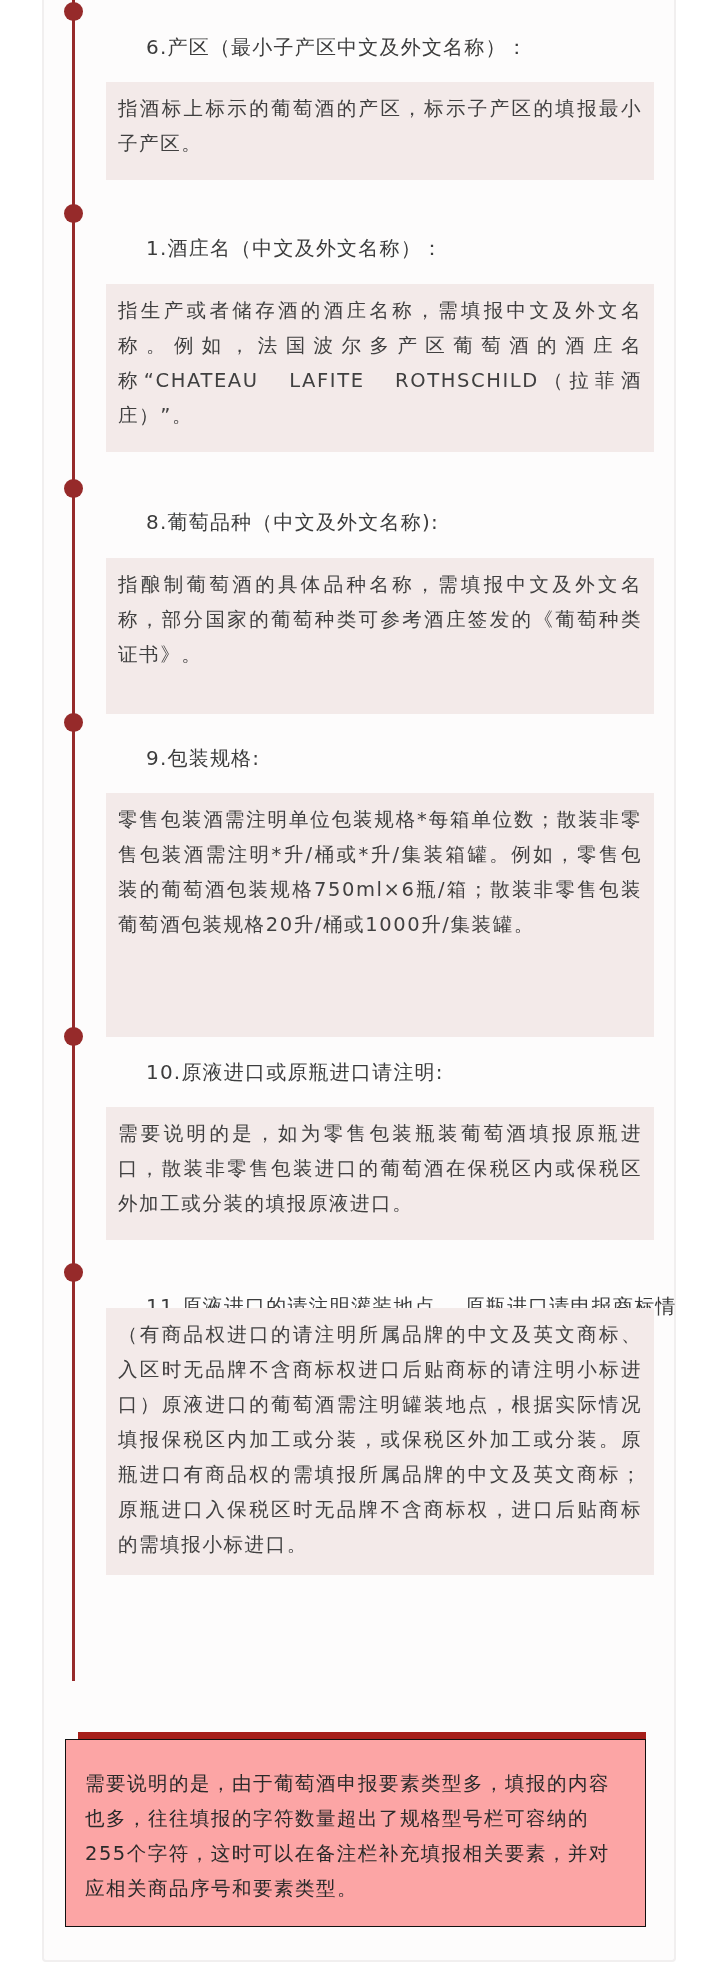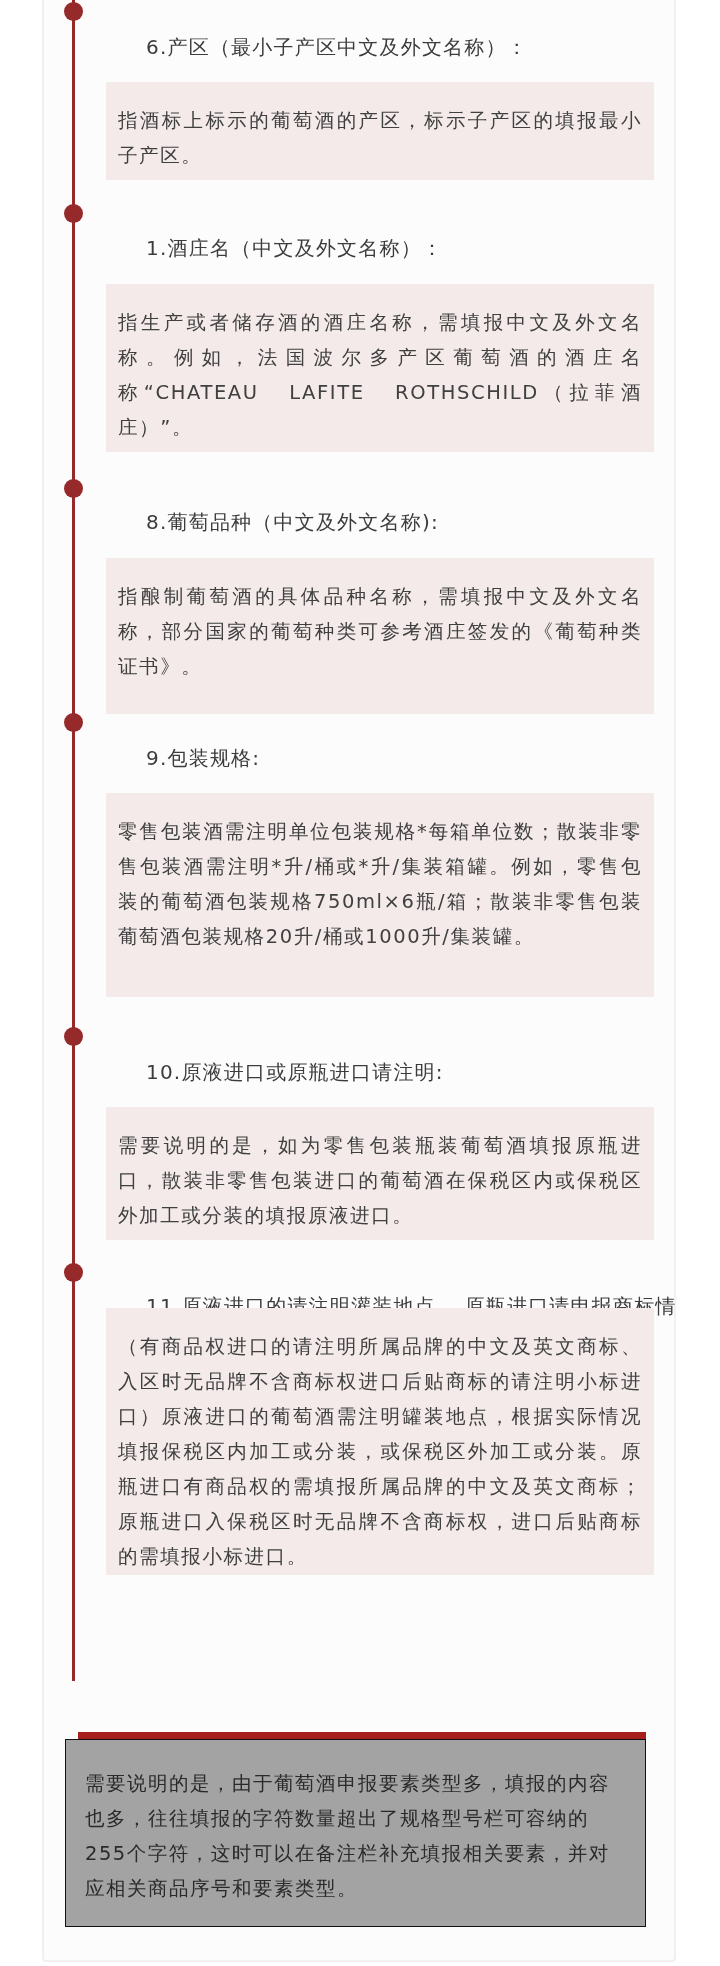--- a/index.html
+++ b/index.html
@@ -6,26 +6,26 @@
   body { width: 720px; height: 1966px; position: relative; overflow: hidden;
          font-family: "DejaVu Sans", "Liberation Sans", sans-serif; }
   .card { position: absolute; left: 42px; top: -4px; width: 634px; height: 1966px;
           background: #fdfcfc; border-left: 2px solid #f1efef; border-right: 2px solid #f1efef;
           border-bottom: 2px solid #f1efef; box-sizing: border-box; border-radius: 0 0 4px 4px; }
   .timeline-line { position: absolute; left: 72px; top: 0; width: 3px; height: 1681px; background: #962a2a; }
   .dot { position: absolute; left: 64px; width: 19px; height: 19px; border-radius: 50%; background: #962a2a; }
   .heading { position: absolute; left: 104px; width: 552px; font-size: 20px; color: #3c3c3c;
              line-height: 36px; letter-spacing: 1.2px; margin-left: 42px; }
   .box { position: absolute; left: 106px; width: 548px; background: #f3eae9; box-sizing: border-box;
-         padding: 21px 12px 12px 12px; }
+         padding: 9px 12px 12px 12px; }
   .box p { margin: 0; font-size: 19.5px; line-height: 35px; color: #404040; letter-spacing: 1.6px;
            text-align: justify; }
   .red-bar { position: absolute; left: 78px; top: 1732px; width: 568px; height: 8px; background: #a61f1a; }
   .note-box { position: absolute; left: 65px; top: 1739px; width: 581px; height: 188px;
-              border: 1.5px solid #111; background: #a3a3a3; box-sizing: border-box;
+              border: 1.5px solid #111; background: #fca5a5; box-sizing: border-box;
               padding: 26px 18px 0 19px; }
   .note-box p { margin: 0; font-size: 19.5px; line-height: 35px; color: #2a2a2a; letter-spacing: 1.5px; }
 </style>
 </head>
 <body>
 
 <div class="card"></div>
 
 <div class="timeline-line"></div>
 
@@ -42,21 +42,21 @@
 </div>
 
 <div class="dot" style="top:479px"></div>
 <div class="heading" style="top:504px">8.葡萄品种（中文及外文名称):</div>
 <div class="box" style="top:558px;height:156px">
   <p>指酿制葡萄酒的具体品种名称，需填报中文及外文名称，部分国家的葡萄种类可参考酒庄签发的《葡萄种类证书》。</p>
 </div>
 
 <div class="dot" style="top:713px"></div>
 <div class="heading" style="top:740px">9.包装规格:</div>
-<div class="box" style="top:793px;height:204px">
+<div class="box" style="top:793px;height:244px">
   <p>零售包装酒需注明单位包装规格*每箱单位数；散装非零售包装酒需注明*升/桶或*升/集装箱罐。例如，零售包装的葡萄酒包装规格750ml×6瓶/箱；散装非零售包装葡萄酒包装规格20升/桶或1000升/集装罐。</p>
 </div>
 
 <div class="dot" style="top:1027px"></div>
 <div class="heading" style="top:1054px">10.原液进口或原瓶进口请注明:</div>
 <div class="box" style="top:1107px;height:133px">
   <p>需要说明的是，如为零售包装瓶装葡萄酒填报原瓶进口，散装非零售包装进口的葡萄酒在保税区内或保税区外加工或分装的填报原液进口。</p>
 </div>
 
 <div class="dot" style="top:1263px"></div>

